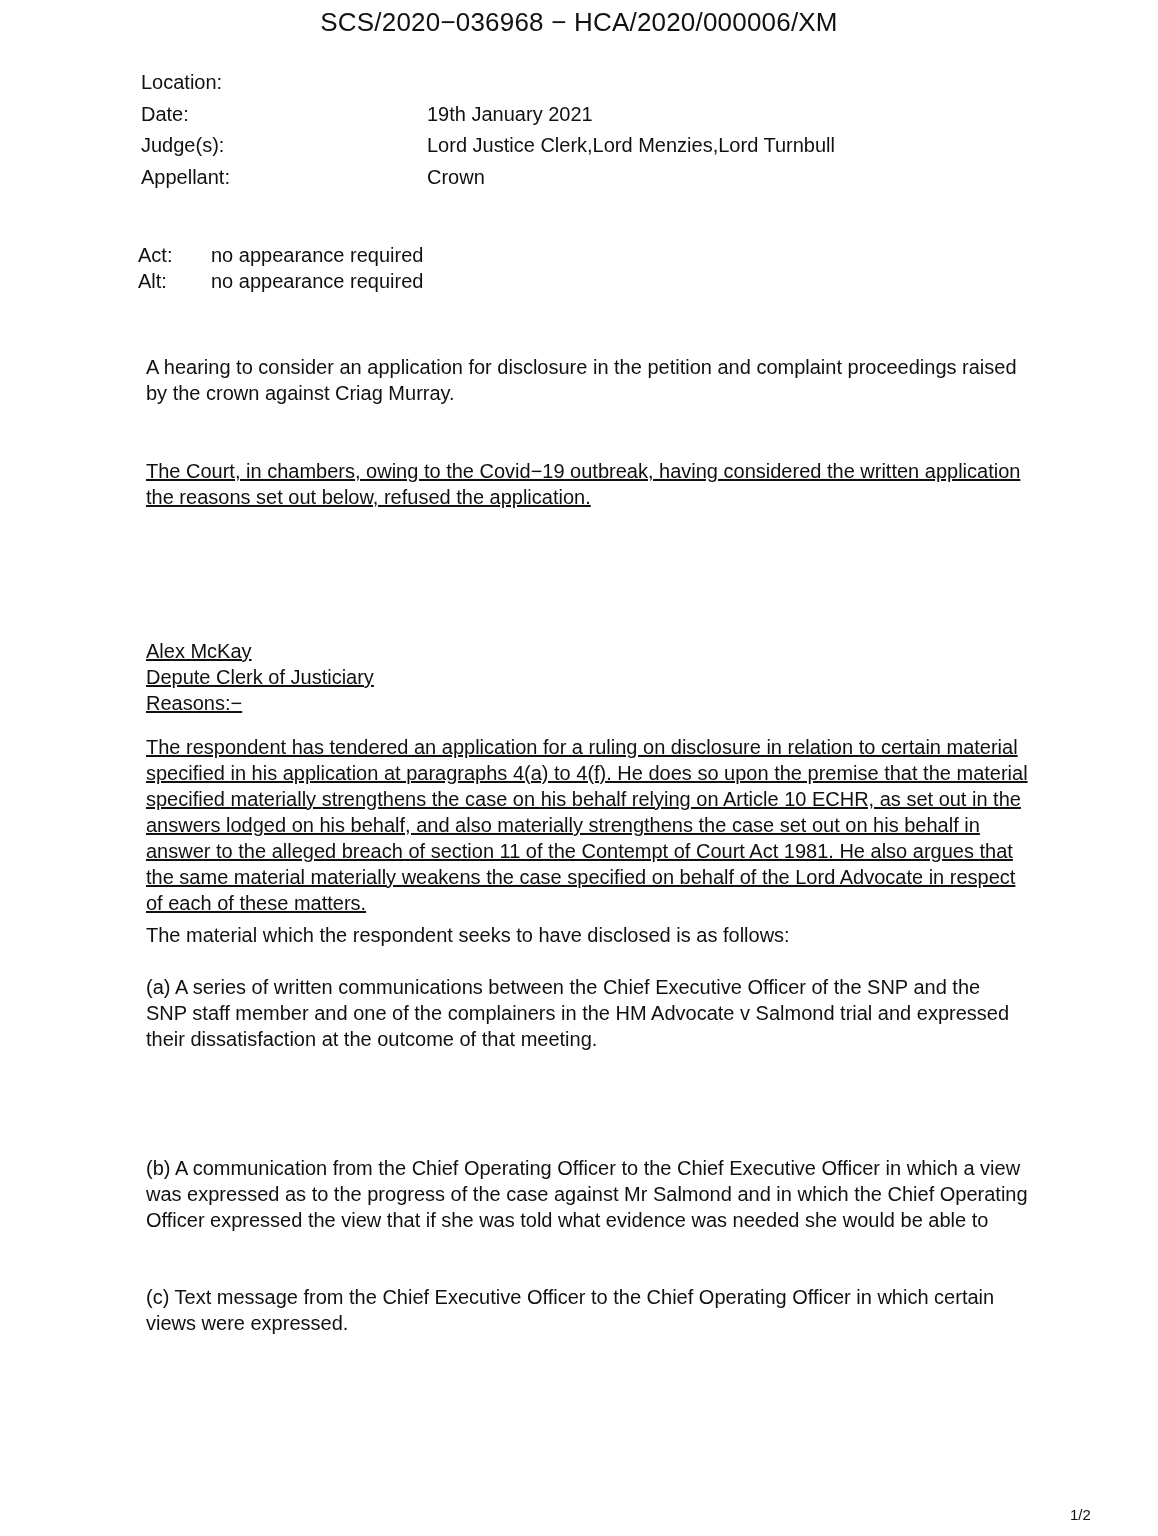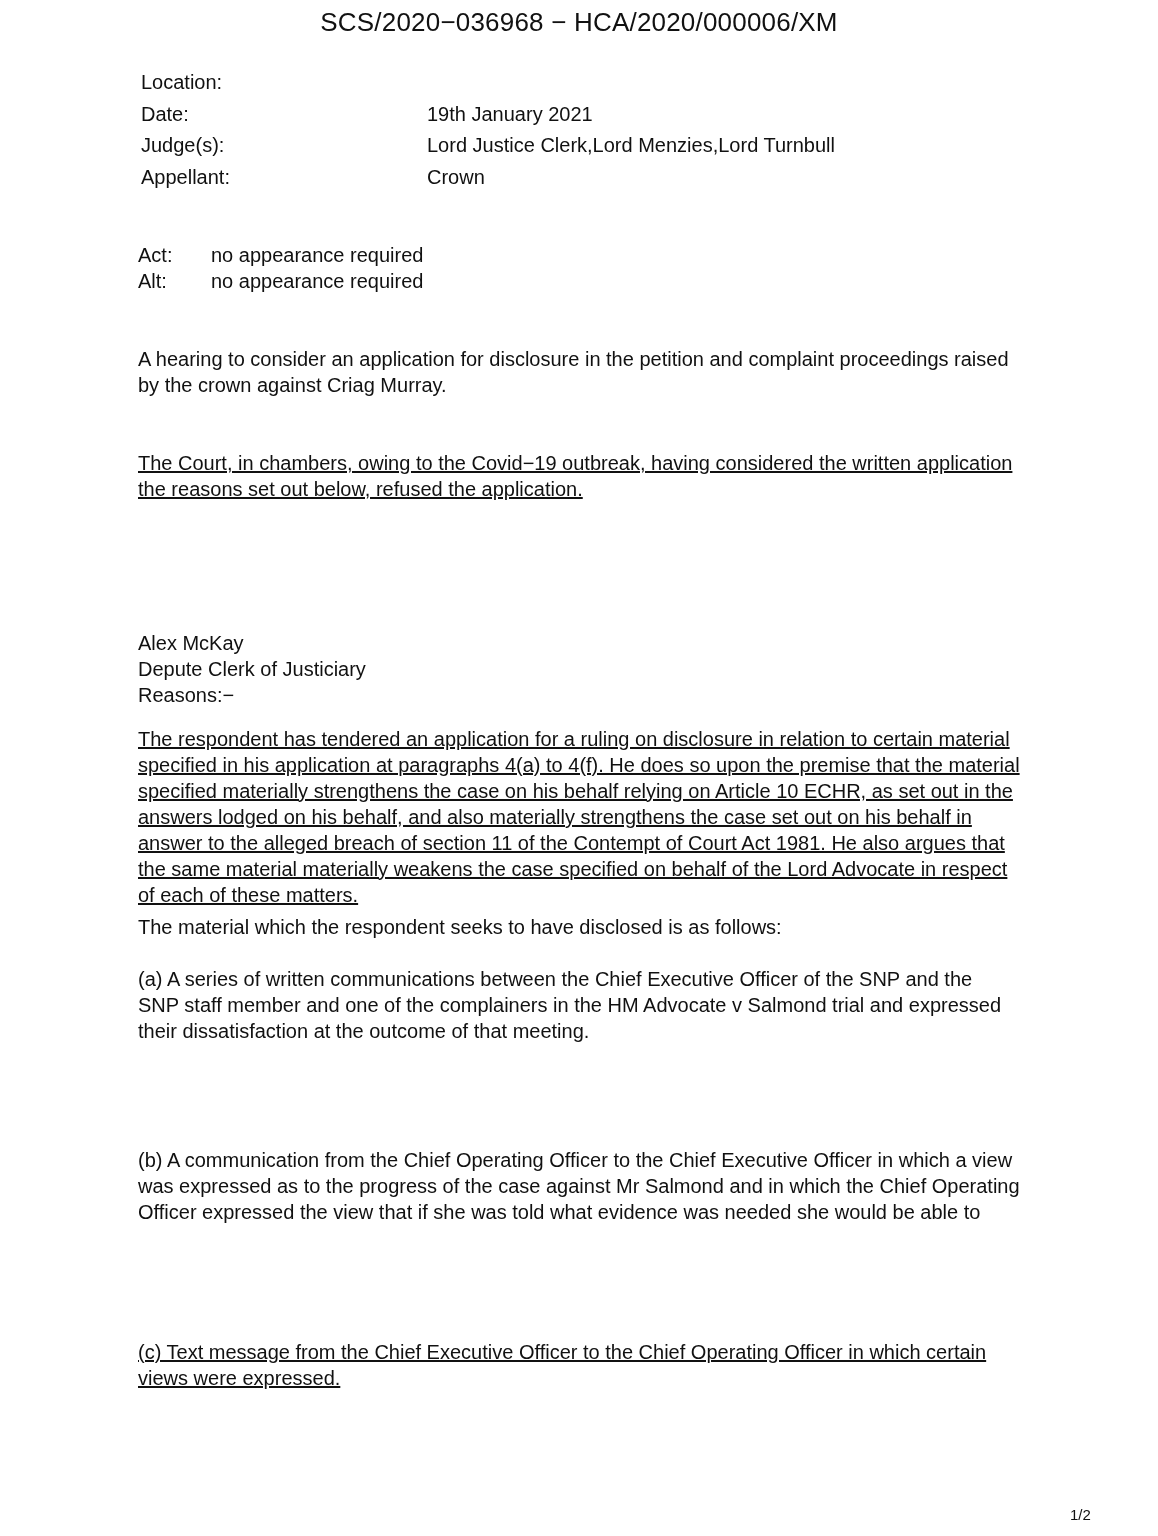--- a/index.html
+++ b/index.html
@@ -52,21 +52,21 @@
   }
   .counsel-label {
     width: 73px;
   }
   .para {
     position: absolute;
     left: 138px;
     width: 960px;
     font-size: 20px;
     line-height: 26px;
-    margin: 0;
+    margin: 8px;
   }
   .line {
     display: block;
     white-space: nowrap;
   }
   .page-number {
     position: absolute;
     top: 1505px;
     left: 1070px;
     font-size: 15px;
@@ -110,21 +110,21 @@
 <p class="para" style="top:346px;">
   <span class="line">A hearing to consider an application for disclosure in the petition and complaint proceedings raised</span>
   <span class="line">by the crown against Criag Murray.</span>
 </p>
 
 <p class="para" style="top:450px;text-decoration:underline;">
   <span class="line">The Court, in chambers, owing to the Covid−19 outbreak, having considered the written application</span>
   <span class="line">the reasons set out below, refused the application.</span>
 </p>
 
-<div class="para" style="top:630px;">
+<div class="para" style="top:630px;text-decoration:underline;">
   <span class="line">Alex McKay</span>
   <span class="line">Depute Clerk of Justiciary</span>
   <span class="line">Reasons:−</span>
 </div>
 
 <p class="para" style="top:726px;text-decoration:underline;">
   <span class="line">The respondent has tendered an application for a ruling on disclosure in relation to certain material</span>
   <span class="line">specified in his application at paragraphs 4(a) to 4(f). He does so upon the premise that the material</span>
   <span class="line">specified materially strengthens the case on his behalf relying on Article 10 ECHR, as set out in the</span>
   <span class="line">answers lodged on his behalf, and also materially strengthens the case set out on his behalf in</span>
@@ -142,18 +142,18 @@
   <span class="line">SNP staff member and one of the complainers in the HM Advocate v Salmond trial and expressed</span>
   <span class="line">their dissatisfaction at the outcome of that meeting.</span>
 </p>
 
 <p class="para" style="top:1147px;">
   <span class="line">(b)  A communication from the Chief Operating Officer to the Chief Executive Officer in which a view</span>
   <span class="line">was expressed as to the progress of the case against Mr Salmond and in which the Chief Operating</span>
   <span class="line">Officer expressed the view that if she was told what evidence was needed she would be able to</span>
 </p>
 
-<p class="para" style="top:1339px;text-decoration:underline;">
+<p class="para" style="top:1276px;">
   <span class="line">(c)  Text message from the Chief Executive Officer to the Chief Operating Officer in which certain</span>
   <span class="line">views were expressed.</span>
 </p>
 
 <div class="page-number">1/2</div>
 
 </body></html>

